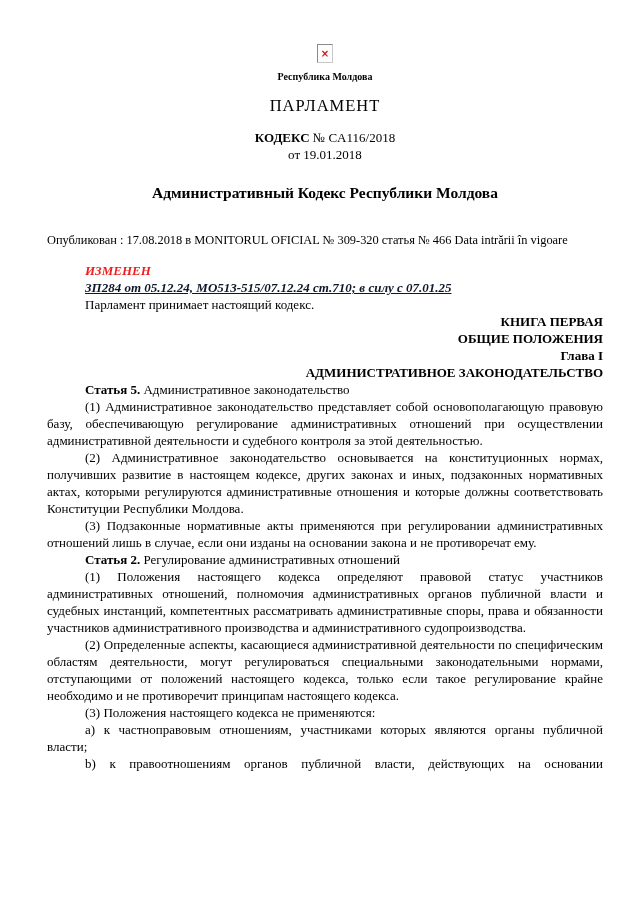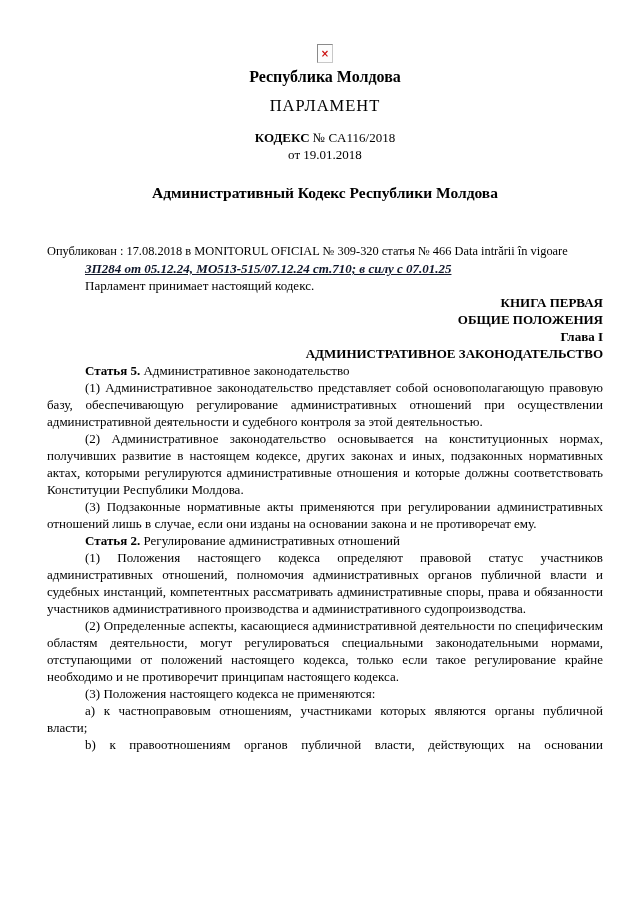--- a/index.html
+++ b/index.html
@@ -24,29 +24,29 @@
     background:#fdfdfd;
     border:1px solid;
     border-color:#8a8a8a #c8c8c8 #c8c8c8 #8a8a8a;
     display:flex;align-items:center;justify-content:center;
   }
   .img-x{
     color:#cc1111;
     font-family:"DejaVu Sans",sans-serif;
     font-size:10px;font-weight:bold;line-height:10px;
   }
-  .republic{font-weight:bold;font-size:16px;margin-top:5px;}
+  .republic{font-weight:bold;font-size:10px;margin-top:5px;}
   .parliament{font-size:16.5px;letter-spacing:1px;margin-top:11px;line-height:20px;}
   .code-line{margin-top:13px;}
   .doc-title{
     font-size:15.5px;font-weight:bold;
     margin:20px 0 0;line-height:20px;
     text-align:center;
   }
-  .published{margin-top:40px;font-size:12.4px;white-space:nowrap;}
+  .published{margin-top:29px;font-size:12.4px;white-space:nowrap;}
   .indent{text-indent:38px;}
   .amend-top{margin-top:13px;}
   .amended{color:#ef1f1f;font-style:italic;font-weight:bold;}
   .amend-link{color:#0f172a;font-style:italic;font-weight:bold;text-decoration:underline;cursor:pointer;}
   .c-head{text-align:right;font-weight:bold;}
   .para{text-indent:38px;text-align:justify;}
   .stretch{text-align-last:justify;}
 </style>
 </head>
 <body>
@@ -59,20 +59,21 @@
     </div>
     <div class="republic">Республика Молдова</div>
     <div class="parliament">ПАРЛАМЕНТ</div>
     <div class="code-line"><span class="b">КОДЕКС </span><span>№ CA116/2018</span></div>
     <div>от 19.01.2018</div>
     <h1 class="doc-title">Административный Кодекс Республики Молдова</h1>
   </div>
 
   <p class="published">Опубликован : 17.08.2018 в MONITORUL OFICIAL № 309-320 статья № 466 Data intrării în vigoare</p>
 
+  <p class="indent amended amend-top">ИЗМЕНЕН</p>
   <p class="indent"><a class="amend-link">ЗП284 от 05.12.24, МО513-515/07.12.24 ст.710; в силу с 07.01.25</a></p>
   <p class="indent">Парламент принимает настоящий кодекс.</p>
 
   <p class="c-head">КНИГА ПЕРВАЯ</p>
   <p class="c-head">ОБЩИЕ ПОЛОЖЕНИЯ</p>
   <p class="c-head">Глава I</p>
   <p class="c-head">АДМИНИСТРАТИВНОЕ ЗАКОНОДАТЕЛЬСТВО</p>
 
   <p class="indent"><span class="b">Статья 5. </span><span>Административное законодательство</span></p>
   <p class="para">(1) Административное законодательство представляет собой основополагающую правовую базу, обеспечивающую регулирование административных отношений при осуществлении административной деятельности и судебного контроля за этой деятельностью.</p>

